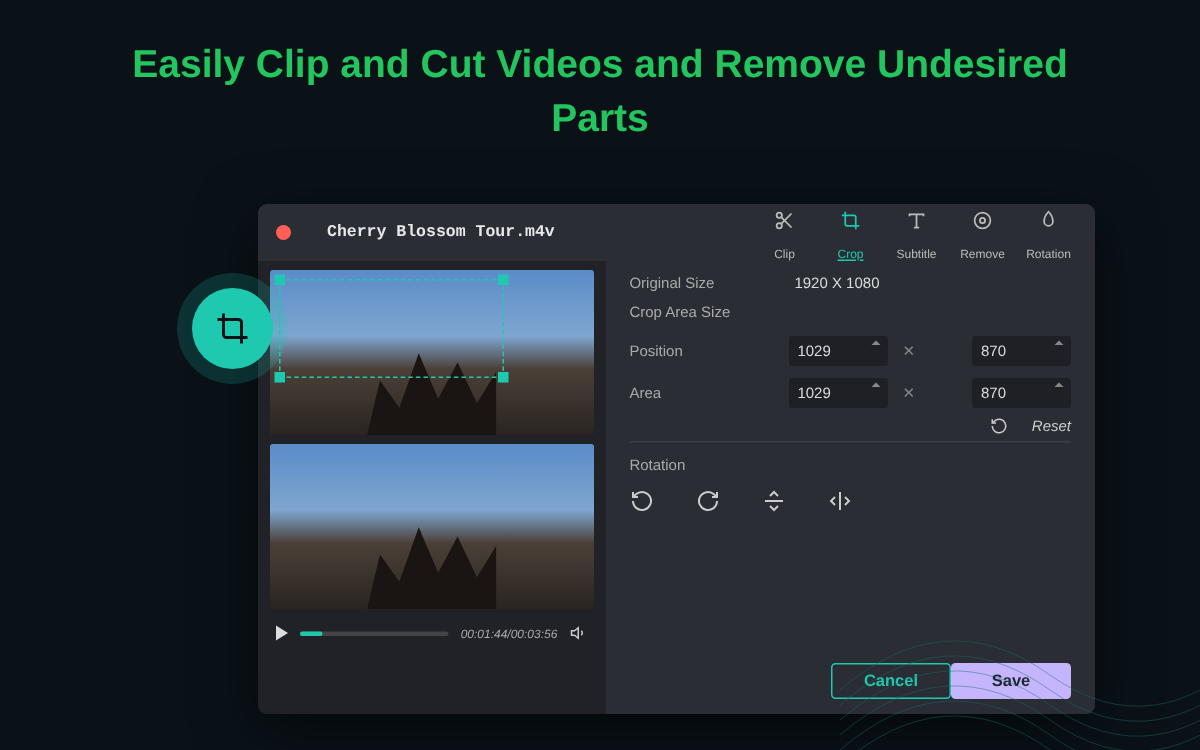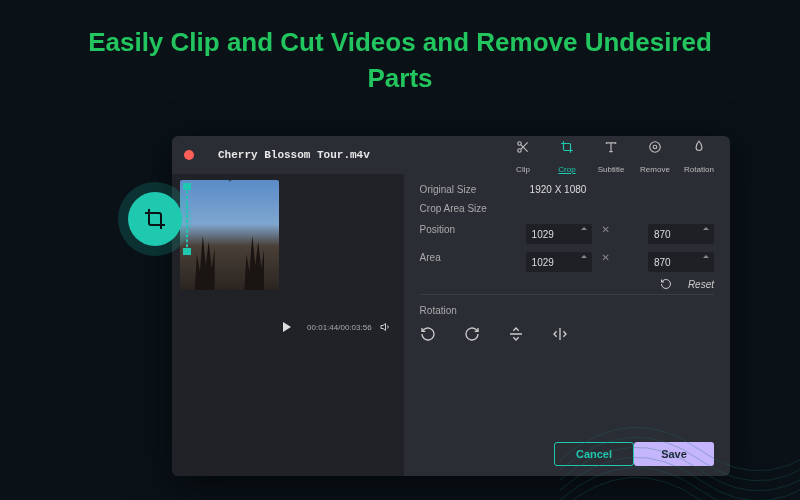--- a/index.html
+++ b/index.html
@@ -72,22 +72,23 @@
 .tool.active { color: #1ec9b0; text-decoration: underline; }
 .tool svg { width: 14px; height: 14px; margin-bottom: 2px; }
 .main {
   flex: 1;
   display: flex;
 }
 .preview-pane {
   width: 258px;
   background: #202228;
   display: flex;
-  flex-direction: row;
+  flex-direction: column;
   padding: 6px 8px 0;
+  font-style: italic;
 }
 .thumb {
   width: 100%;
   height: 110px;
   background: linear-gradient(180deg, #5a8cc8 0%, #7fa6d0 40%, #4a4038 60%, #2a2420 100%);
   border-radius: 2px;
   margin-bottom: 6px;
   position: relative;
 }
 .thumb:before {
@@ -152,21 +153,21 @@
 .settings-pane {
   flex: 1;
   background: #2a2d34;
   padding: 10px 16px 0;
   color: #aaa;
   font-size: 10px;
   position: relative;
 }
 .row {
   display: flex;
-  align-items: flex-start;
+  align-items: center;
   margin-bottom: 8px;
 }
 .lbl { width: 78px; }
 .val { color: #ddd; margin-left: 32px; }
 .section-title { margin: 8px 0 10px; }
 .spinner {
   background: #1e2026;
   color: #ddd;
   border: none;
   width: 66px;

